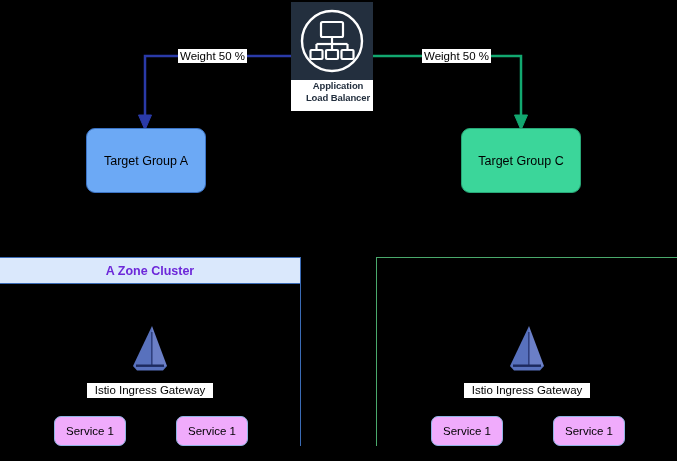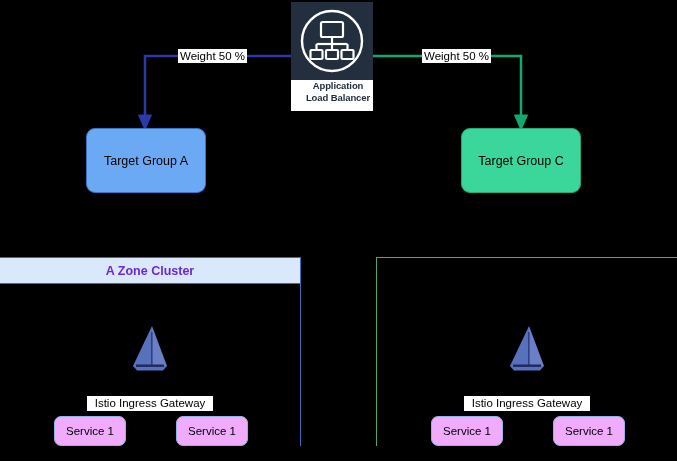--- a/index.html
+++ b/index.html
@@ -136,21 +136,21 @@
     position: absolute;
     width: 100%;
     top: 40px;
     left: 0;
     display: flex;
     flex-direction: column;
     align-items: center;
   }
   .istio-logo { width: 46px; height: 52px; display: block; }
   .istio-label {
-    margin-top: 20px;
+    margin-top: 7px;
     background: #ffffff;
     color: #000000;
     font-size: 11.5px;
     line-height: 15px;
     padding: 0 8px;
     white-space: nowrap;
   }
 
   
   .service {

